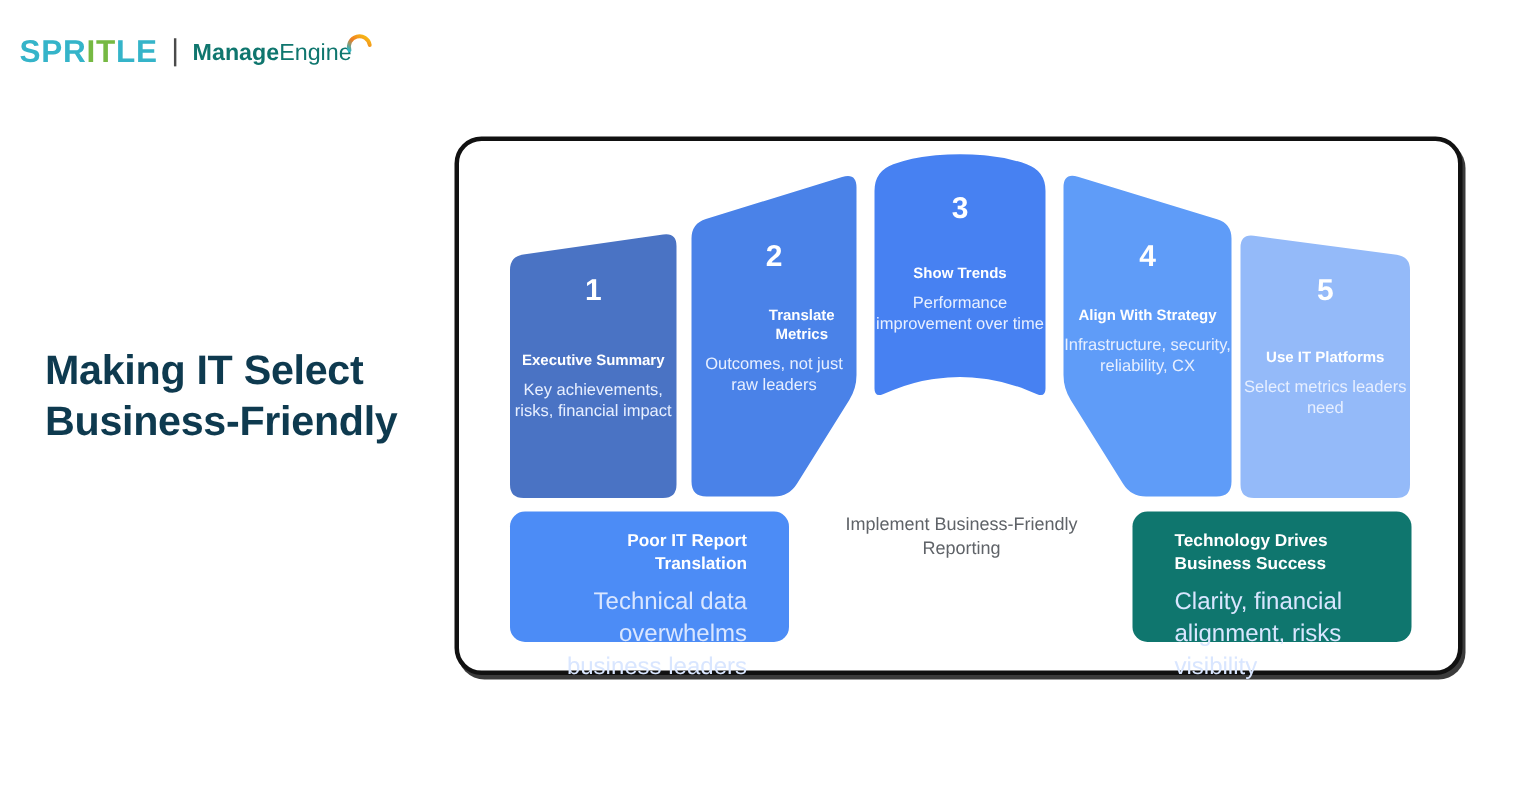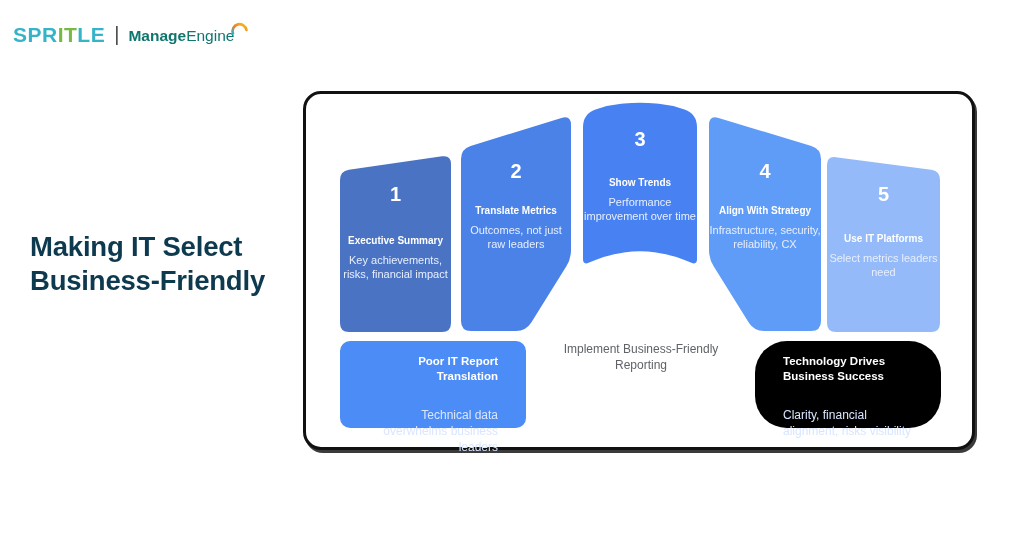--- a/index.html
+++ b/index.html
@@ -27,31 +27,31 @@
     background:#fff;border:3px solid #111;border-radius:18px;
     box-shadow:2px 3px 0 rgba(10,10,10,.8);
   }
   .board > svg{position:absolute;left:0;top:0;}
   
   .pt{position:absolute;text-align:center;color:#fff;}
   .pt .num{font-size:20px;font-weight:700;line-height:23px;}
   .pt .t{font-size:10px;font-weight:700;line-height:1.28;}
   .pt .b{font-size:11px;line-height:1.32;margin-top:5px;color:#e7efff;}
   .p1{left:34px;top:89px;width:111px;}  .p1 .t{margin-top:29px;}
-  .p2{left:155px;top:66px;width:110px;} .p2 .t{margin-top:22px;}
+  .p2{left:155px;top:66px;width:110px;} .p2 .t{margin-top:22px;padding-left:37px;}
   .p3{left:277px;top:34px;width:114px;} .p3 .t{margin-top:26px;}
   .p4{left:403px;top:66px;width:112px;} .p4 .t{margin-top:22px;}
   .p5{left:521px;top:89px;width:113px;} .p5 .t{margin-top:27px;}
   
   .callout{
     position:absolute;top:247px;width:186px;height:87px;border-radius:10px;
     color:#fff;box-sizing:border-box;padding:13px 28px;
   }
   .callout .ct{font-size:11.5px;font-weight:700;line-height:1.32;}
-  .callout .cb{font-size:12px;line-height:1.32;margin-top:24px;color:#d9e6ff;}
+  .callout .cb{font-size:16px;line-height:1.32;margin-top:7px;color:#d9e6ff;}
   .c-left{left:34px;text-align:right;}
   .c-right{left:449px;text-align:left;}
   
   .caption{
     position:absolute;left:248px;top:248px;width:174px;text-align:center;
     font-size:12px;line-height:1.33;
   }
 </style>
 </head>
 <body>
@@ -119,19 +119,19 @@
       <div class="b">Select metrics leaders need</div>
     </div>
 
     <div class="callout c-left" style="background: rgb(76, 140, 246);">
       <div class="ct">Poor IT Report Translation</div>
       <div class="cb">Technical data overwhelms business leaders</div>
     </div>
 
     <div class="caption" style="color: rgb(95, 99, 104);">Implement Business-Friendly Reporting</div>
 
-    <div class="callout c-right" style="background: #000000; border-radius: 32px;">
+    <div class="callout c-right" style="background: #0f766e;">
       <div class="ct">Technology Drives Business Success</div>
       <div class="cb">Clarity, financial alignment, risks visibility</div>
     </div>
 
   </div>
 </div>
 
 </body></html>

